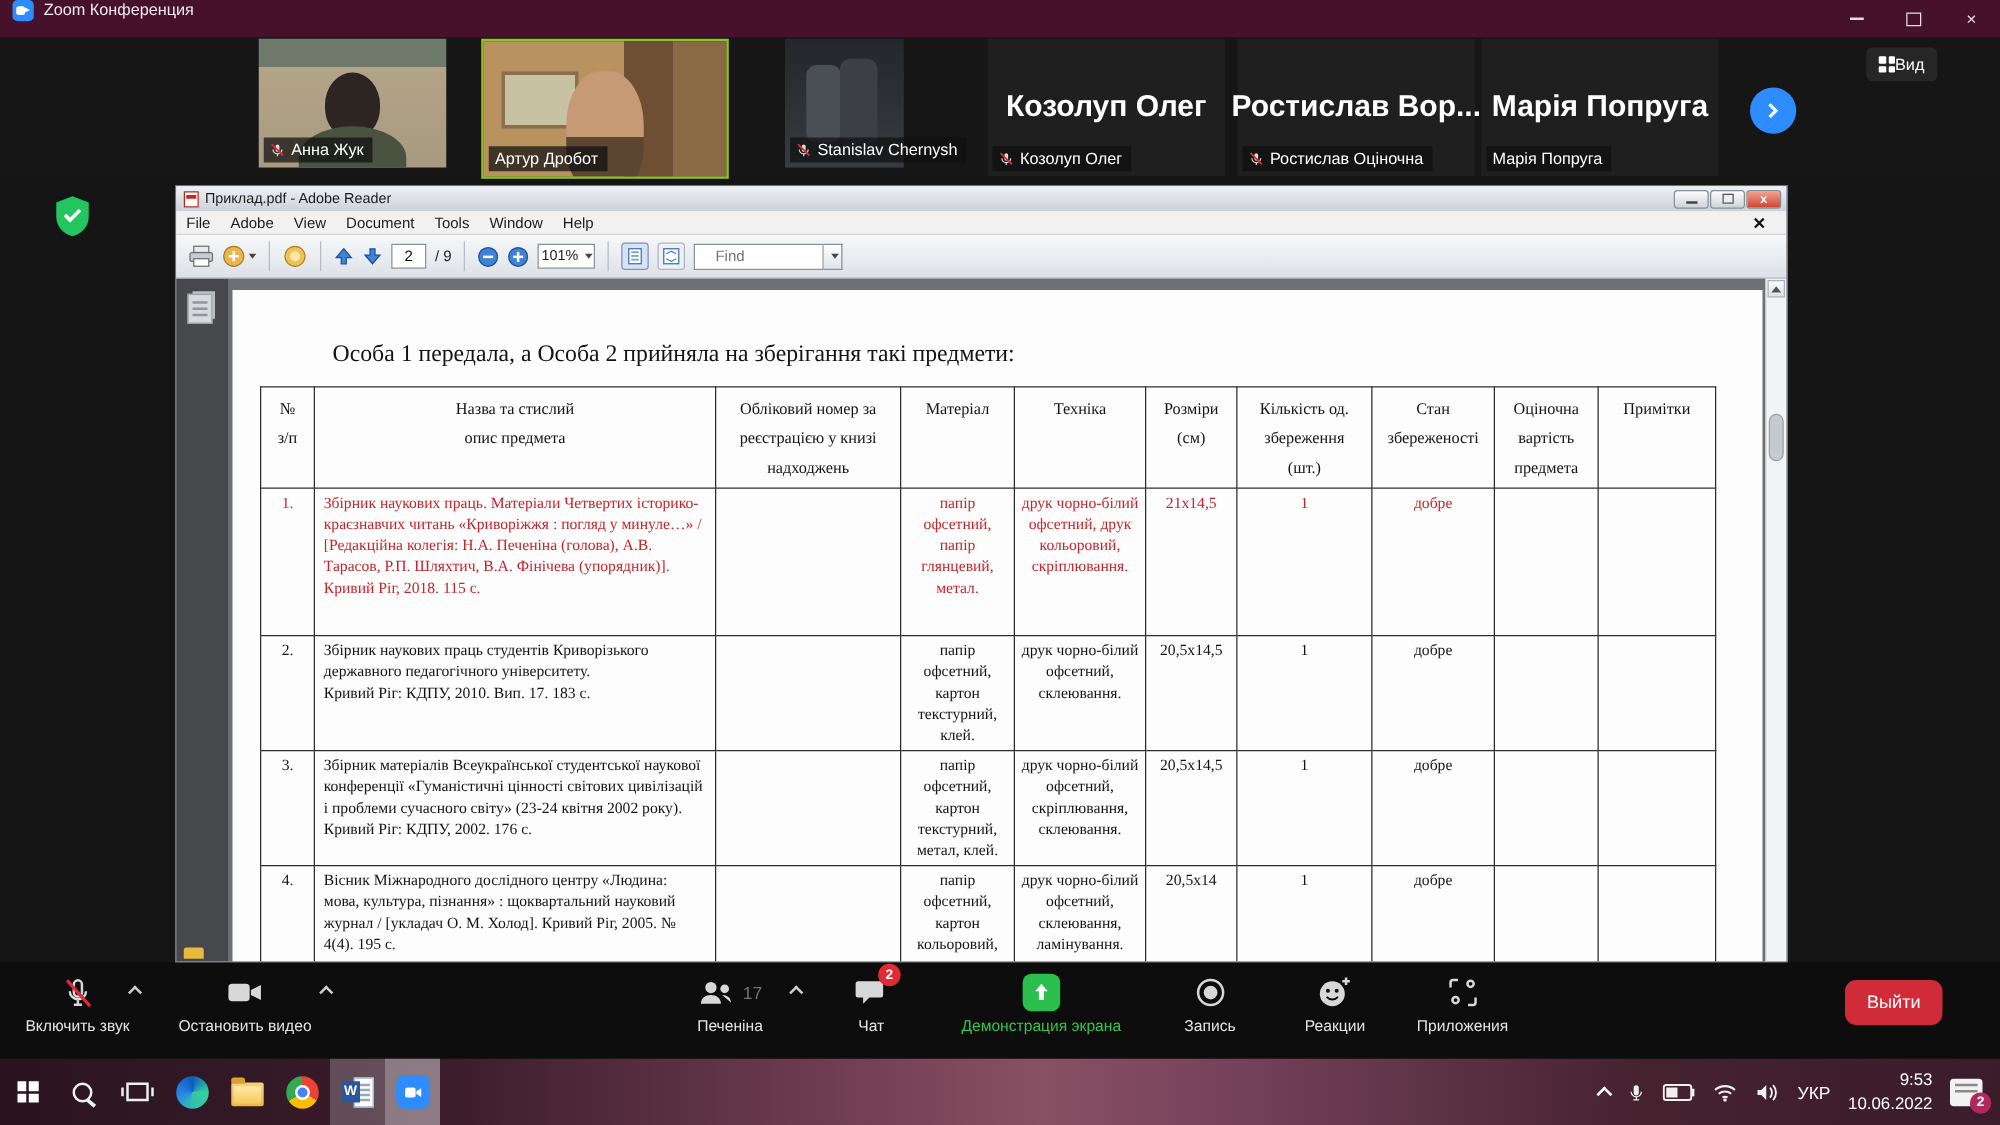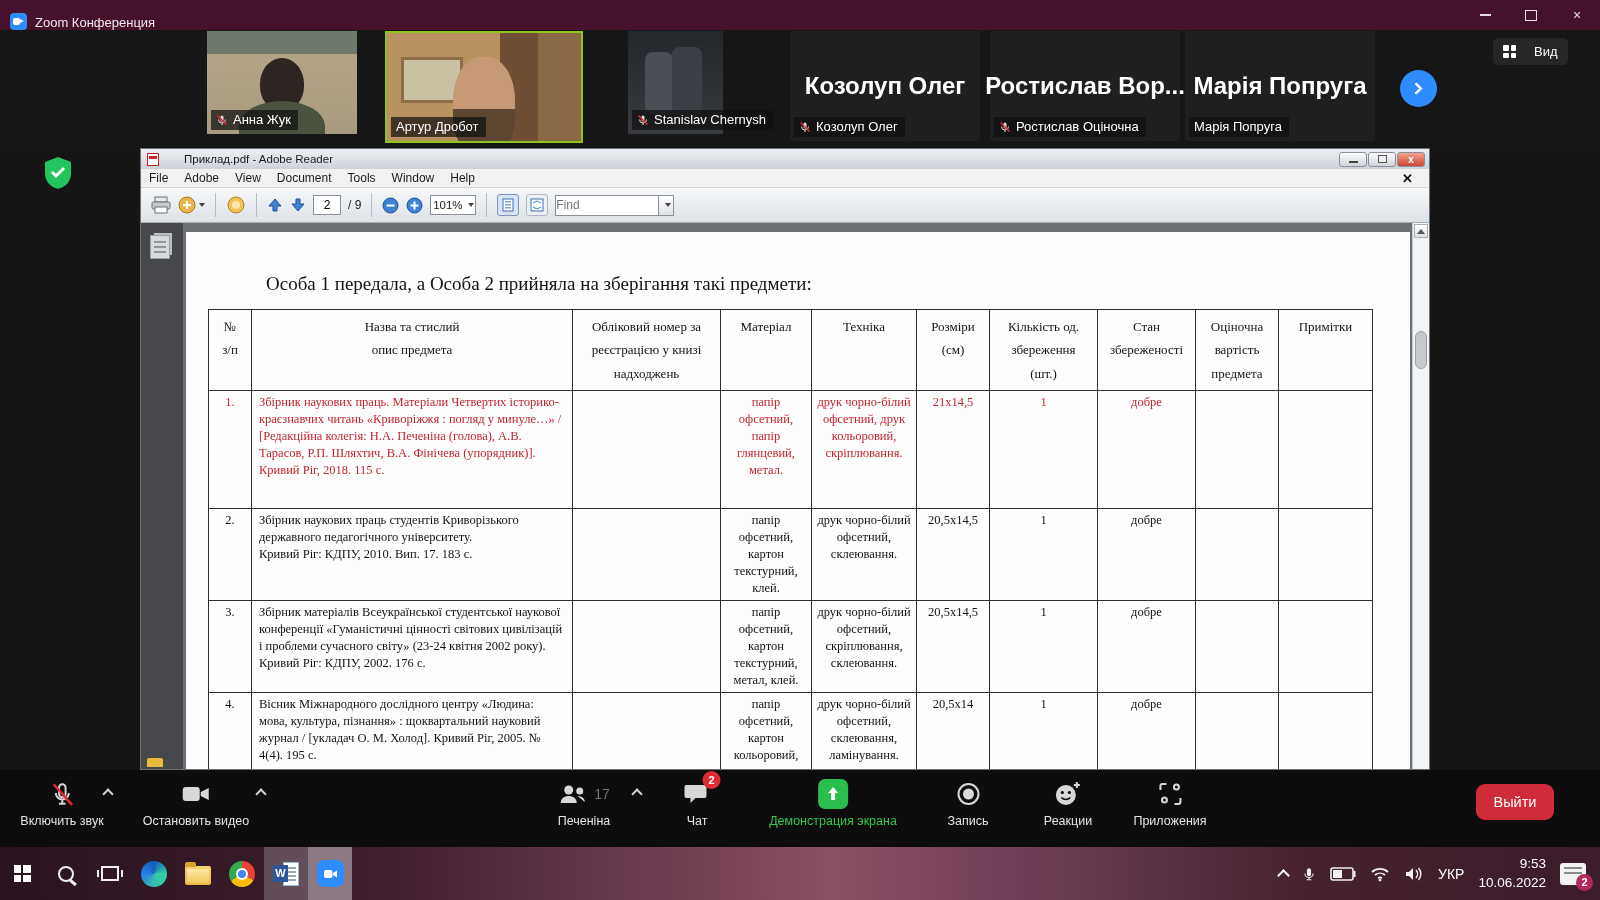--- a/index.html
+++ b/index.html
@@ -1,20 +1,20 @@
 <!DOCTYPE html>
 <html><head>
 <meta charset="utf-8">
 <style>
   html,body{margin:0;padding:0;background:#000;}
   *{box-sizing:border-box;}
   .screen{position:relative;width:1600px;height:900px;overflow:hidden;font-family:"Liberation Sans",sans-serif;background:#141414;}
 
   
-  .ztitle{position:absolute;left:0;top:0;width:1600px;height:30px;background:#46112a;display:flex;align-items:flex-end;color:#fff;}
+  .ztitle{position:absolute;left:0;top:0;width:1600px;height:30px;background:#46112a;display:flex;align-items:flex-start;color:#fff;}
   .zt-appicon{width:17px;height:17px;border-radius:4px;background:#2d8cff;margin:0 8px 0 10px;position:relative;flex:0 0 auto;}
   .zt-appicon:before{content:"";position:absolute;left:3px;top:5px;width:7px;height:7px;border-radius:2px;background:#fff;}
   .zt-appicon:after{content:"";position:absolute;left:10px;top:6px;border-left:4px solid #fff;border-top:2.5px solid transparent;border-bottom:2.5px solid transparent;}
   .zt-title{font-size:13px;color:#f2e9ee;}
   .zt-banner{position:absolute;left:513px;top:0;height:30px;min-width:548px;background:#31bf4a;color:#fff;font-size:15px;font-weight:bold;display:flex;align-items:center;justify-content:center;padding:0 18px;}
   .zt-settings{position:absolute;left:1085px;top:0;height:30px;width:218px;background:#191919;color:#fff;font-size:15px;border:0;display:flex;align-items:center;justify-content:center;gap:8px;cursor:pointer;}
   .chev{width:8px;height:8px;border-right:2px solid #fff;border-bottom:2px solid #fff;transform:rotate(45deg);margin-top:-4px;display:inline-block;}
   .zt-wc{position:absolute;right:0;top:0;height:30px;display:flex;}
   .zt-wc .wbtn{width:46px;height:30px;display:flex;align-items:center;justify-content:center;color:#e9dce3;font-size:14px;}
   .wmin:before{content:"";width:11px;height:2px;background:#e9dce3;}
@@ -37,50 +37,50 @@
   .cam-artur{background:linear-gradient(90deg,#b9935f 0 58%,#6e4f33 58% 78%,#8a6a45 78%);}
   .cam-artur:before{content:"";position:absolute;left:14px;top:24px;width:56px;height:40px;background:#c9c2a2;border:3px solid #8a6f4a;}
   .cam-artur:after{content:"";position:absolute;left:50%;top:22%;width:62px;height:95px;transform:translateX(-50%);border-radius:45% 45% 35% 35%;background:linear-gradient(180deg,#c69a74 0 55%,#5c4632 55%);}
   .cam-stan{background:linear-gradient(180deg,#23262a,#383b40);}
   .cam-stan:before{content:"";position:absolute;left:18%;top:20%;width:28px;height:62px;background:#4a4f55;border-radius:8px;}
   .cam-stan:after{content:"";position:absolute;right:22%;top:16%;width:30px;height:70px;background:#3c4046;border-radius:8px;}
   .bigname{position:absolute;inset:0;display:flex;align-items:center;justify-content:center;color:#fff;font-size:24px;font-weight:bold;white-space:nowrap;}
   .plabel{position:absolute;left:4px;bottom:4px;background:rgba(15,15,15,.72);color:#fff;font-size:13px;padding:2px 7px 3px 5px;display:flex;align-items:center;gap:5px;white-space:nowrap;z-index:3;}
   .nextbtn{position:absolute;left:1400px;top:40px;width:37px;height:37px;border-radius:50%;background:#2d8cff;border:0;display:flex;align-items:center;justify-content:center;cursor:pointer;}
   .nextbtn i{width:9px;height:9px;border-right:3px solid #fff;border-top:3px solid #fff;transform:rotate(45deg);margin-left:-4px;border-radius:1px;}
-  .viewbtn{position:absolute;left:1493px;top:8px;height:27px;background:#262626;color:#fff;border:0;border-radius:5px;font-size:13px;display:flex;align-items:center;gap:18px;padding:0 10px;cursor:pointer;}
+  .viewbtn{position:absolute;left:1493px;top:8px;height:27px;background:#262626;color:#fff;border:0;border-radius:5px;font-size:13px;display:flex;align-items:center;gap:0;padding:0 10px;cursor:pointer;}
   .gridic{width:13px;height:13px;display:grid;grid-template-columns:1fr 1fr;gap:2px;}
   .gridic b{background:#fff;border-radius:1px;}
 
   
   .desktop{position:absolute;left:0;top:145px;width:1600px;height:625px;background:#151515;}
   .shield{position:absolute;left:42px;top:10px;}
 
   
   .reader{position:absolute;left:140px;top:3px;width:1290px;height:622px;border:1px solid #6d7278;background:#eceef0;display:flex;flex-direction:column;}
-  .rtitle{height:20px;background:linear-gradient(180deg,#eef1f4,#ccd2d9);display:flex;align-items:center;padding:0 4px;font-size:11.5px;color:#1c1c1c;gap:20px;}
+  .rtitle{height:20px;background:linear-gradient(180deg,#eef1f4,#ccd2d9);display:flex;align-items:center;padding:0 4px;font-size:11.5px;color:#1c1c1c;}
   .pdfic{width:12px;height:13px;background:#fff;border:1px solid #b22;position:relative;margin:0 5px 0 2px;}
   .pdfic:before{content:"";position:absolute;left:1px;top:2px;right:1px;height:3px;background:#c22;}
   .rtitle .wcg{margin-left:auto;display:flex;gap:1px;}
   .rbtn{width:28px;height:15px;border:1px solid #8a9097;border-radius:3px;background:linear-gradient(180deg,#fdfdfd,#cfd4da);display:flex;align-items:center;justify-content:center;font-size:10px;color:#333;}
   .rbtn.close{background:linear-gradient(180deg,#f2a490,#cf4433);color:#fff;font-weight:bold;}
   .rbtn.min:before{content:"";width:9px;height:2px;background:#444;margin-top:5px;}
   .rbtn.rest:before{content:"";width:7px;height:6px;border:1.5px solid #555;background:#eee;}
   .rmenu{height:19px;background:#f1f1f1;border-bottom:1px solid #d6d6d6;display:flex;align-items:center;font-size:12px;color:#1b1b1b;position:relative;}
   .rmenu span{padding:0 8px;cursor:default;}
   .rmenu .mclose{position:absolute;right:8px;font-size:13px;font-weight:bold;color:#111;}
   .rtools{height:35px;background:linear-gradient(180deg,#f6f8fa,#dde2e7);border-bottom:1px solid #a6adb5;display:flex;align-items:center;padding:0 10px;gap:7px;}
   .tsep{width:1px;height:24px;background:#b7bcc2;margin:0 3px;}
   .ticon{display:flex;align-items:center;justify-content:center;}
   .caret{width:0;height:0;border-left:3.5px solid transparent;border-right:3.5px solid transparent;border-top:4px solid #444;margin-left:3px;}
   .pagebox{width:28px;height:20px;border:1px solid #8a9097;background:#fff;font-size:12px;text-align:center;font-family:"Liberation Sans",sans-serif;}
   .pcount{font-size:12px;color:#222;}
   .zoombox{width:46px;height:20px;border:1px solid #8a9097;background:#fff;font-size:11.5px;display:flex;align-items:center;justify-content:center;gap:2px;color:#222;}
   .findwrap{display:flex;align-items:center;}
-  .findbox{width:104px;height:21px;border:1px solid #8a9097;background:#fff;font-size:12px;padding:0 0;font-family:"Liberation Sans",sans-serif;}
+  .findbox{width:104px;height:21px;border:1px solid #8a9097;background:#fff;font-size:12px;padding:0 16px;font-family:"Liberation Sans",sans-serif;}
   .findcaret{width:15px;height:21px;border:1px solid #8a9097;border-left:0;background:linear-gradient(180deg,#fff,#dfe3e8);display:flex;align-items:center;justify-content:center;}
   .viewmode{width:22px;height:22px;border:1px solid #7f92b8;border-radius:3px;background:#d7e3f5;display:flex;align-items:center;justify-content:center;}
   .viewmode.off{border-color:#b0b6bd;background:#eef1f4;}
   .rbody{flex:1;display:flex;min-height:0;}
   .sidebar{width:42px;background:#46484b;position:relative;}
   .pagesic{position:absolute;left:9px;top:12px;width:20px;height:24px;background:#d7dadd;border:1px solid #9aa0a6;box-shadow:3px -3px 0 -1px #b9bec3;}
   .pagesic:before{content:"";position:absolute;left:3px;top:5px;right:3px;height:2px;background:#8f959b;box-shadow:0 5px 0 #8f959b,0 10px 0 #8f959b;}
   .stickyic{position:absolute;left:6px;bottom:2px;width:16px;height:9px;background:#e8b93c;border-radius:2px 2px 0 0;}
   .canvas{flex:1;background:#6e7173;padding:9px 2px 0 3px;min-width:0;}
   .pdfpage{background:#fdfdfd;width:100%;height:100%;overflow:hidden;padding:41px 0 0 0;}

